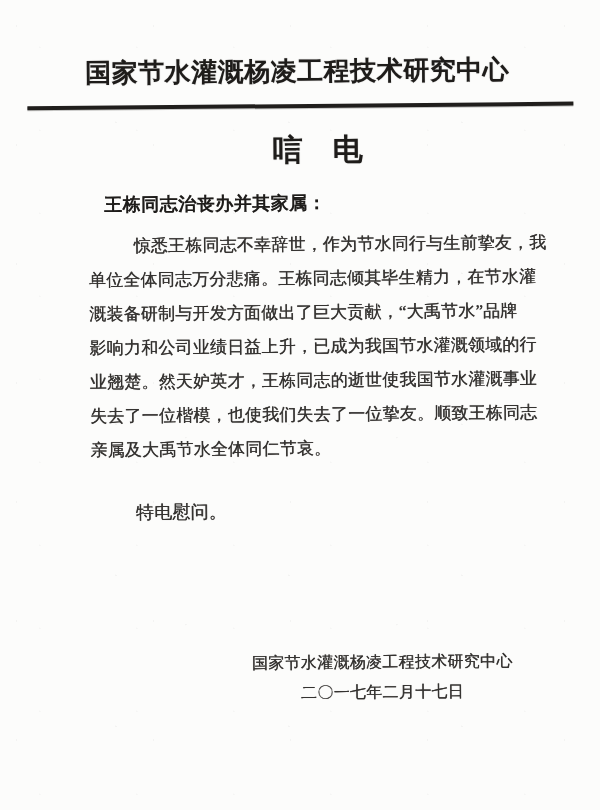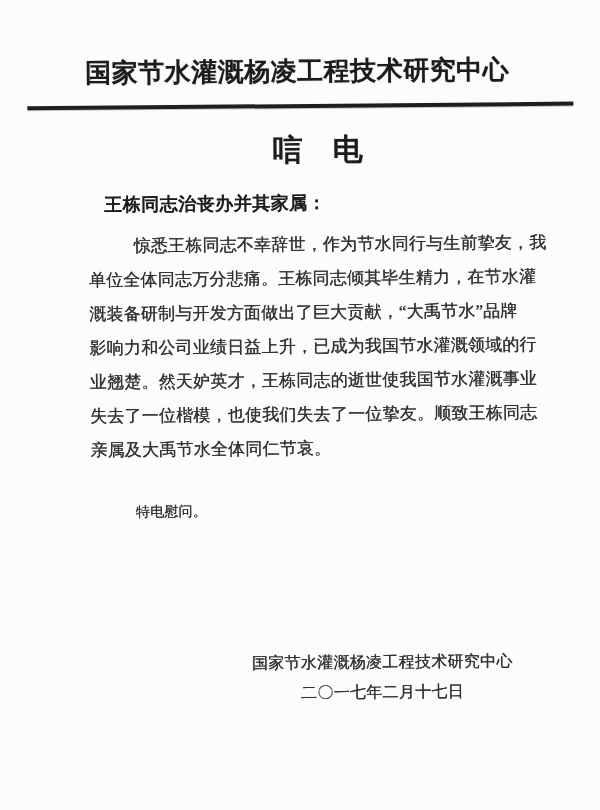--- a/index.html
+++ b/index.html
@@ -72,21 +72,21 @@
     line-height: 34px;
     letter-spacing: 0.2px;
     color: var(--ink, #343230);
     text-shadow: 0.3px 0 0 rgba(52,50,48,0.8), 0 0 0.8px rgba(52,50,48,0.35);
   }
   .body-line { white-space: nowrap; }
   .body-line.indent { text-indent: 45px; }
   .closing {
     position: absolute;
     top: 494px; left: 135px;
-    font-size: 14px;
+    font-size: 18px;
     line-height: 34px;
     letter-spacing: 0.2px;
     color: var(--ink, #343230);
     text-shadow: 0.3px 0 0 rgba(52,50,48,0.8), 0 0 0.8px rgba(52,50,48,0.35);
     white-space: nowrap;
   }
   .sig-block {
     position: absolute;
     top: 648px; left: 160px; width: 440px;
     text-align: center;

